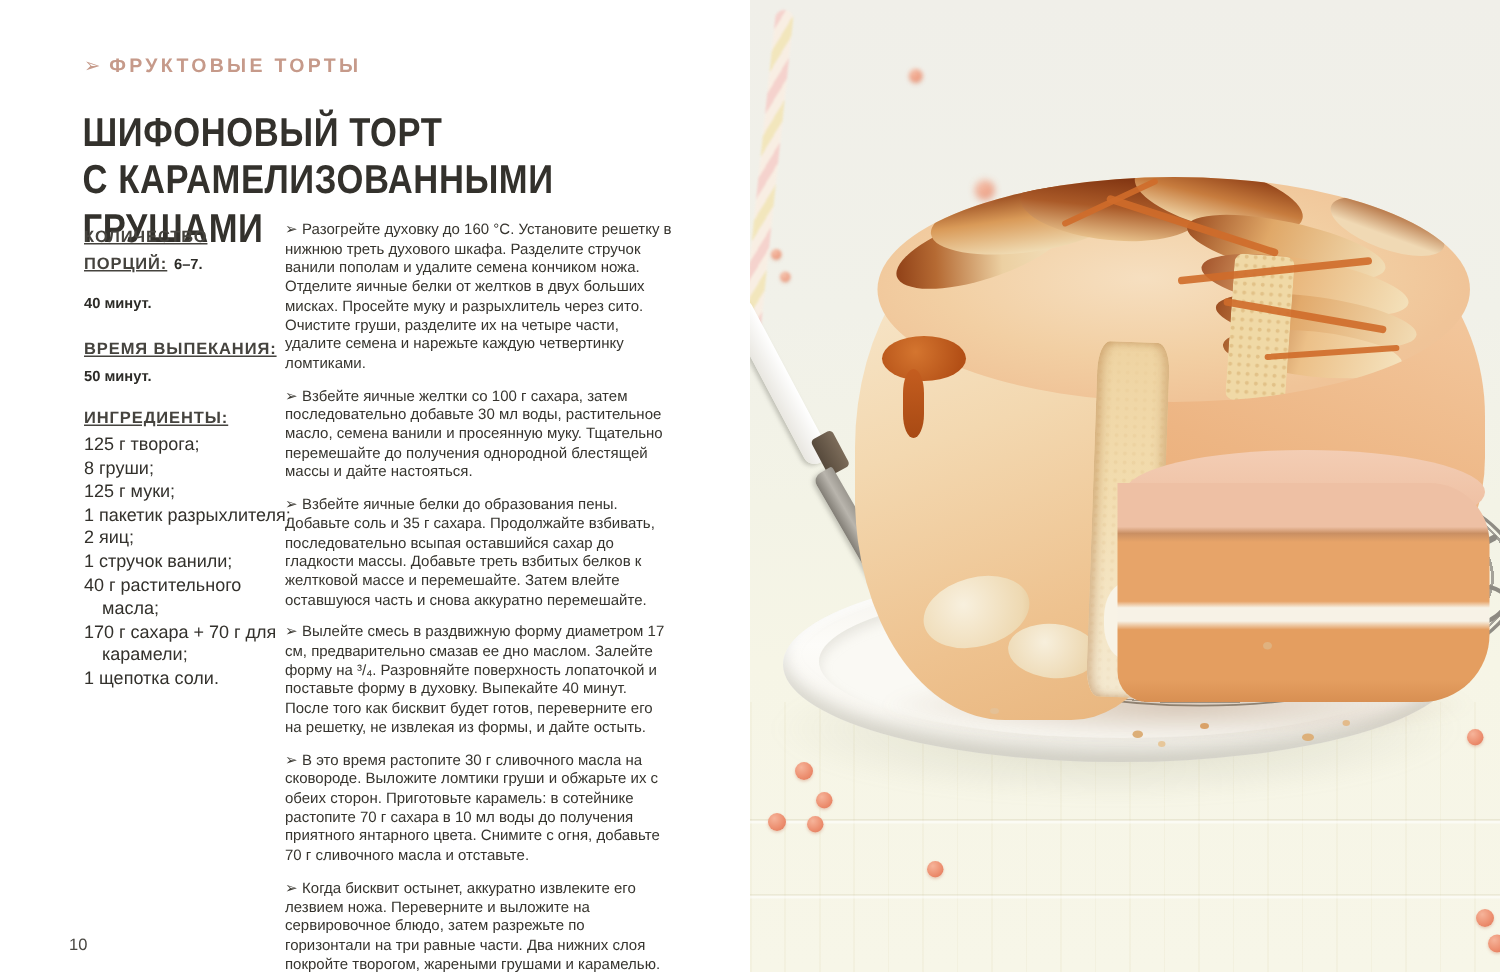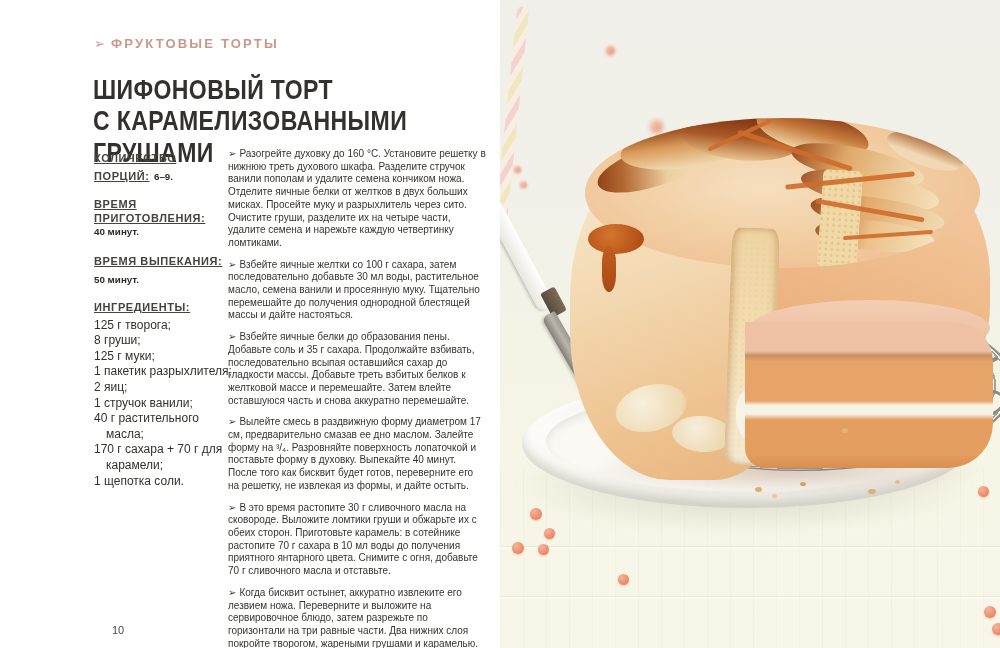--- a/index.html
+++ b/index.html
@@ -2,42 +2,42 @@
 <html><head>
 <meta charset="utf-8">
 <style>
   * { margin:0; padding:0; box-sizing:border-box; }
   html,body { width:1000px; height:648px; }
   body { font-family:"Liberation Sans","DejaVu Sans",sans-serif; background:#ffffff; position:relative; overflow:hidden; }
 
   .book-page { position:absolute; left:0; top:0; width:1000px; height:648px; background:#ffffff; }
 
   
-  .left-page { position:absolute; left:0; top:0; width:460px; height:648px; background:#ffffff;margin-left:38px; }
+  .left-page { position:absolute; left:0; top:0; width:460px; height:648px; background:#ffffff; }
 
   .category { position:absolute; left:56px; top:36px; font-size:13px; font-weight:bold;
               letter-spacing:2.2px; color:#c69a8a; }
   .category .marker { margin-right:6px; letter-spacing:0; }
 
   .title { position:absolute; left:55px; top:74px; width:440px; font-size:24px; font-weight:bold;
            color:#33312c; letter-spacing:.4px; line-height:1.18;
            transform:scale(.96,1.12); transform-origin:left top; }
 
   .info-col { position:absolute; left:56px; top:148px; width:140px; color:#33312d; }
   .info-label { font-size:11px; font-weight:bold; letter-spacing:.6px; color:#45433e; line-height:1.3;text-decoration:underline; }
   .info-value { font-size:9.8px; font-weight:bold; color:#2c2b27; line-height:1.3; }
   .info-block { margin-bottom:13px; }
   .ingredients { list-style:none; margin-top:3px; }
   .ingredients li { font-size:12px; line-height:1.3; color:#33312c; padding-left:12px; text-indent:-12px; }
 
   .steps-col { position:absolute; left:190px; top:148px; width:258px; color:#36342e; }
   .steps-col p { font-size:10px; line-height:12.7px; margin-bottom:9px; }
   .step-marker { font-weight:bold; color:#3a3832; margin-right:3px; }
 
-  .page-number { position:absolute; left:74px; top:624px; font-size:11px; color:#4a4843; }
+  .page-number { position:absolute; left:46px; top:624px; font-size:11px; color:#4a4843; }
 
   
   .photo { position:absolute; left:500px; top:0; width:500px; height:648px; overflow:hidden;
            background:linear-gradient(180deg,#f0efe9 0%,#f1f1e9 32%,#f3f3e6 52%,#f6f5e6 68%,#f7f6e8 100%); }
   .photo div { position:absolute; }
 
   .table-grain { left:0; top:468px; width:500px; height:180px;
      background:repeating-linear-gradient(90deg, rgba(228,222,192,.22) 0 1px, rgba(255,255,255,0) 1px 23px); }
   .plank-line-1 { left:0; top:547px; width:500px; height:2px; background:rgba(255,255,255,.55); box-shadow:0 -1px 0 rgba(205,198,165,.3); }
   .plank-line-2 { left:0; top:597px; width:500px; height:2px; background:rgba(255,255,255,.5); box-shadow:0 -1px 0 rgba(205,198,165,.25); }
@@ -171,24 +171,23 @@
     </div>
 
     <h1 class="title">
       <span>ШИФОНОВЫЙ ТОРТ</span><br>
       <span>С КАРАМЕЛИЗОВАННЫМИ ГРУШАМИ</span>
     </h1>
 
     <div class="info-col">
       <div class="info-block">
         <span class="info-label">КОЛИЧЕСТВО ПОРЦИЙ:</span>
-        <span class="info-value">6–9.</span>
+        <span class="info-value">6–7.</span>
       </div>
       <div class="info-block">
-        <div class="info-label">ВРЕМЯ ПРИГОТОВЛЕНИЯ:</div>
         <div class="info-value">40 минут.</div>
       </div>
       <div class="info-block">
         <span class="info-label">ВРЕМЯ ВЫПЕКАНИЯ:</span>
         <span class="info-value">50 минут.</span>
       </div>
       <div class="info-label">ИНГРЕДИЕНТЫ:</div>
       <ul class="ingredients">
         <li>125 г творога;</li>
         <li>8 груши;</li>

